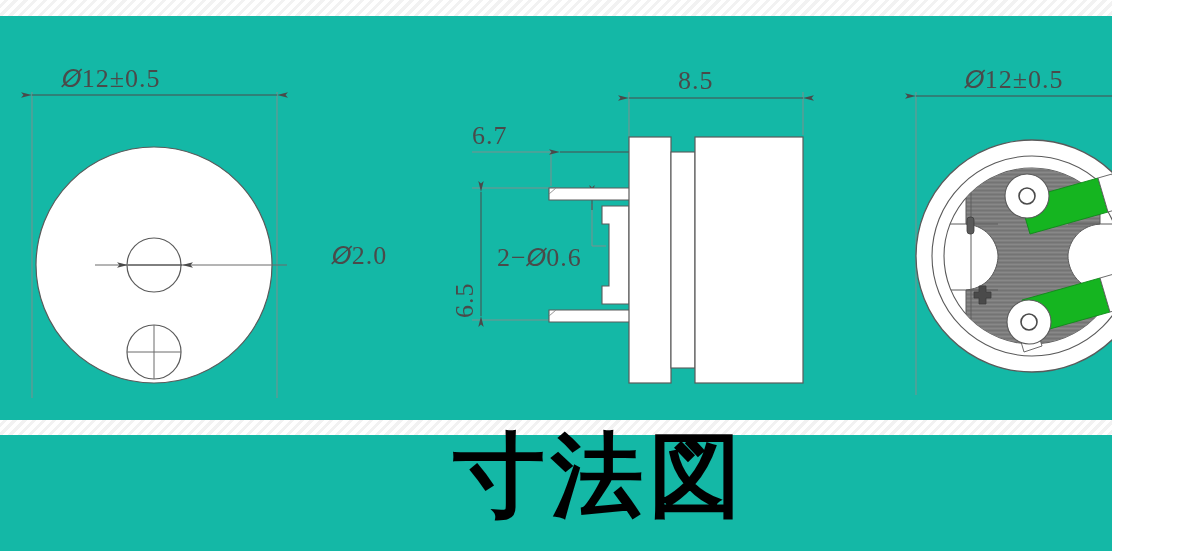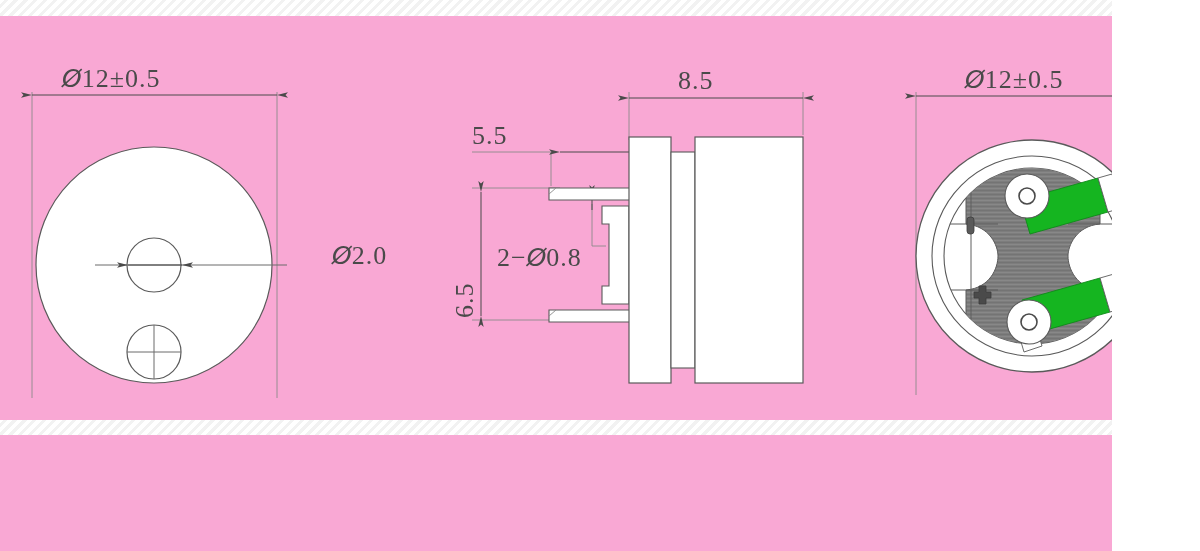--- a/index.html
+++ b/index.html
@@ -8,21 +8,21 @@
     padding: 0;
     background: #ffffff;
   }
   body {
     font-family: "Liberation Serif", "DejaVu Serif", serif;
   }
   #page {
     position: relative;
     width: 1112px;
     height: 551px;
-    background: #f9a8d4;
+    background: #14b8a6;
     overflow: hidden;
   }
   
   .hatch-band {
     position: absolute;
     left: 0;
     width: 1200px;
     background-image: repeating-linear-gradient(
         -45deg,
         #f2f2f2 0px,
@@ -231,26 +231,27 @@
   <div class="dim-text" id="dim-a-d12">
     <span class="dia">Ø</span><span>12±0.5</span>
   </div>
 
   <div class="dim-text" id="dim-a-d20">
     <span class="dia">Ø</span><span>2.0</span>
   </div>
 
   <div class="dim-text" id="dim-b-85">8.5</div>
 
-  <div class="dim-text" id="dim-b-55">5.5</div>
+  <div class="dim-text" id="dim-b-55">6.7</div>
 
   <div class="dim-text rot90" id="dim-b-65">6.5</div>
 
   <div class="dim-text" id="dim-b-206">
-    <span>2−</span><span class="dia">Ø</span><span>0.8</span>
+    <span>2−</span><span class="dia">Ø</span><span>0.6</span>
   </div>
 
   <div class="dim-text" id="dim-c-d12">
     <span class="dia">Ø</span><span>12±0.5</span>
   </div>
 
+  <div id="caption">寸法図</div>
 
 </div>
 
 </body></html>

